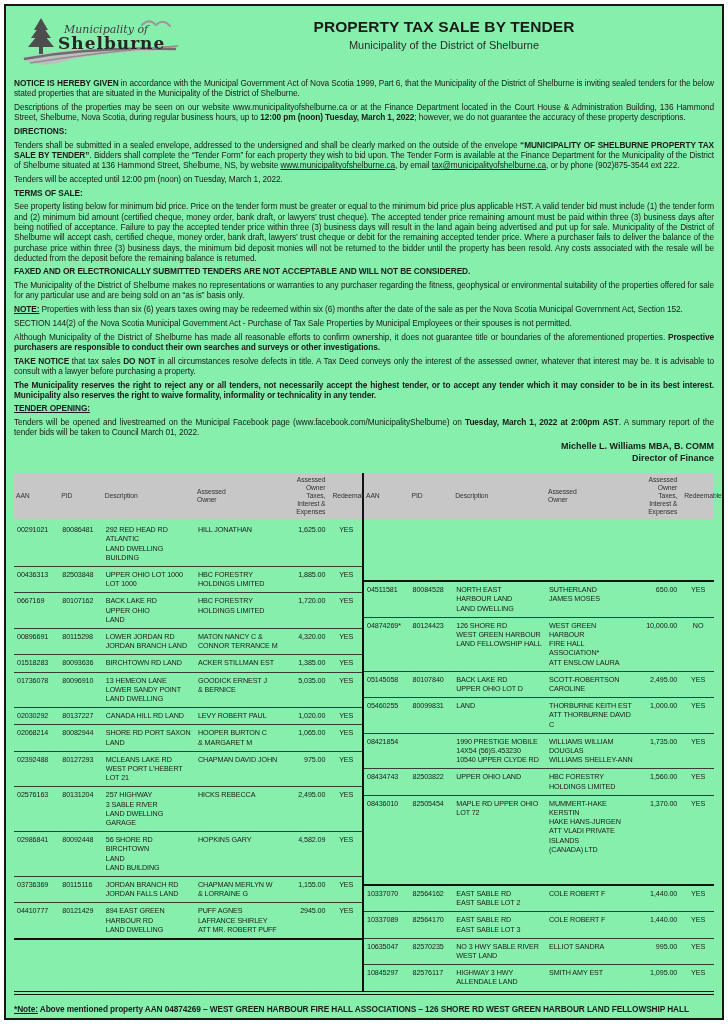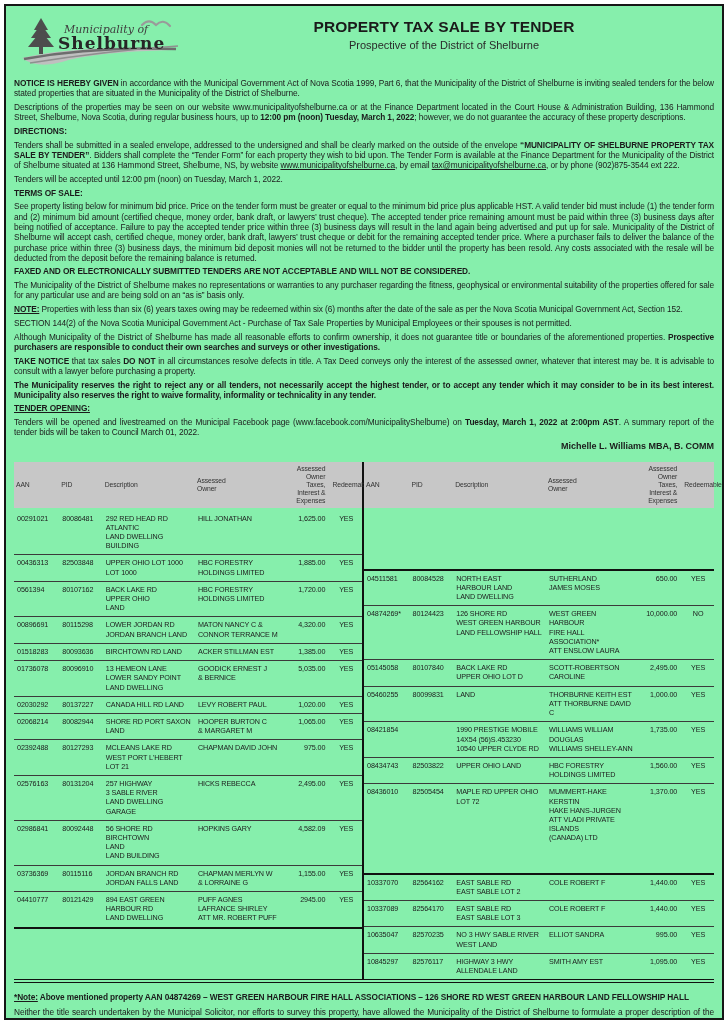--- a/index.html
+++ b/index.html
@@ -68,21 +68,21 @@
           <path d="M8 46 q60 -14 150 -8 q-80 2 -110 12 q-25 7 -40 -4 z" fill="#bfbfbf"></path>
           <path d="M10 47 q70 -13 152 -10" stroke="#6d6d6d" stroke-width="2.4"></path>
           <path d="M16 51 q75 -12 148 -17" stroke="#8f8f8f" stroke-width="1.6"></path>
         </g>
         <text x="50" y="21" font-family="DejaVu Serif, serif" font-size="11" font-style="italic" fill="#3f3f3f">Municipality of</text>
         <text x="44" y="37" font-family="DejaVu Serif, serif" font-size="17" font-weight="bold" letter-spacing="1" fill="#262626">Shelburne</text>
       </svg>
     </div>
     <div class="titleblock">
       <div class="title">PROPERTY TAX SALE BY TENDER</div>
-      <div class="subtitle">Prospective of the District of Shelburne</div>
+      <div class="subtitle">Municipality of the District of Shelburne</div>
     </div>
   </header>
 
   <section class="notice">
         <p class="blk"><span style="font-weight: bold;">NOTICE IS HEREBY GIVEN</span><span> in accordance with the Municipal Government Act of Nova Scotia 1999, Part 6, that the Municipality of the District of Shelburne is inviting sealed tenders for the below stated properties that are situated in the Municipality of the District of Shelburne.</span></p>
         <p class="blk"><span>Descriptions of the properties may be seen on our website www.municipalityofshelburne.ca  or  at  the  Finance Department located in the Court House &amp; Administration Building, 136 Hammond Street, Shelburne, Nova Scotia, during regular business hours, up to </span><span style="font-weight: bold;">12:00 pm (noon) Tuesday, March 1, 2022</span><span>; however, we do not guarantee the accuracy of these property descriptions.</span></p>
         <p class="blk"><span style="font-weight: bold;">DIRECTIONS:</span></p>
         <p class="blk"><span>Tenders shall be submitted in a sealed envelope, addressed to the undersigned and shall be clearly marked on the outside of the envelope </span><span style="font-weight: bold;">“MUNICIPALITY OF SHELBURNE PROPERTY TAX SALE BY TENDER”</span><span>. Bidders shall complete the “Tender Form” for each property they wish to bid upon. The Tender Form is available at the Finance Department for the Municipality of the District of Shelburne situated at 136 Hammond Street, Shelburne, NS, by website </span><span class="u">www.municipalityofshelburne.ca</span><span>, by email </span><span class="u">tax@municipalityofshelburne.ca</span><span>, or by phone (902)875-3544 ext 222.</span></p>
         <p class="blk"><span style="font-weight: normal;">Tenders will be accepted until 12:00 pm (noon) on Tuesday, March 1, 2022.</span></p>
         <p class="blk"><span style="font-weight: bold;">TERMS OF SALE:</span></p>
@@ -93,20 +93,21 @@
         <p class="blk"><span>SECTION 144(2) of the Nova Scotia Municipal Government Act - Purchase of Tax Sale Properties by Municipal Employees or their spouses is not permitted.</span></p>
         <p class="blk"><span>Although Municipality of the District of Shelburne has made all reasonable efforts to confirm ownership, it does not guarantee title or boundaries of the aforementioned properties. </span><span style="font-weight: bold;">Prospective purchasers are responsible to conduct their own searches and surveys or other investigations.</span></p>
         <p class="blk"><span style="font-weight: bold;">TAKE NOTICE</span><span> that tax sales </span><span style="font-weight: bold;">DO NOT</span><span> in all circumstances resolve defects in title. A Tax Deed conveys only the interest of the assessed owner, whatever that interest may be. It is advisable to consult with a lawyer before purchasing a property.</span></p>
         <p class="blk"><span style="font-weight: bold;">The Municipality reserves the right to reject any or all tenders, not necessarily accept   the   highest tender, or to accept any  tender which it may consider to   be   in   its   best interest. Municipality also reserves the right to waive formality, informality or technicality in any tender.</span></p>
         <p class="blk"><span class="u" style="font-weight: bold;">TENDER OPENING:</span></p>
         <p class="blk"><span>Tenders will be opened and   livestreamed on the Municipal Facebook page (www.facebook.com/MunicipalityShelburne) on </span><span style="font-weight: bold;">Tuesday, March 1, 2022 at 2:00pm AST</span><span>.  A summary report of the tender bids will be taken to Council March 01, 2022.</span></p>
       </section>
 
   <div class="signature">
     <div>Michelle L. Williams MBA, B. COMM</div>
+    <div>Director of Finance</div>
   </div>
 
   <section class="tablewrap">
     <div class="tcol left">
           <div class="trow thead nb">
             <div class="tc c0">AAN</div>
             <div class="tc c1">PID</div>
             <div class="tc c2">Description</div>
             <div class="tc c3">Assessed
 Owner</div>
@@ -129,21 +130,21 @@
             <div class="tc c0">00436313</div>
             <div class="tc c1">82503848</div>
             <div class="tc c2">UPPER OHIO LOT 1000
 LOT 1000</div>
             <div class="tc c3">HBC FORESTRY
 HOLDINGS LIMITED</div>
             <div class="tc c4">1,885.00</div>
             <div class="tc c5">YES</div>
           </div>
           <div class="trow">
-            <div class="tc c0">0561394</div>
+            <div class="tc c0">0667169</div>
             <div class="tc c1">80107162</div>
             <div class="tc c2">BACK LAKE RD
 UPPER OHIO
 LAND</div>
             <div class="tc c3">HBC FORESTRY
 HOLDINGS LIMITED</div>
             <div class="tc c4">1,720.00</div>
             <div class="tc c5">YES</div>
           </div>
           <div class="trow">

